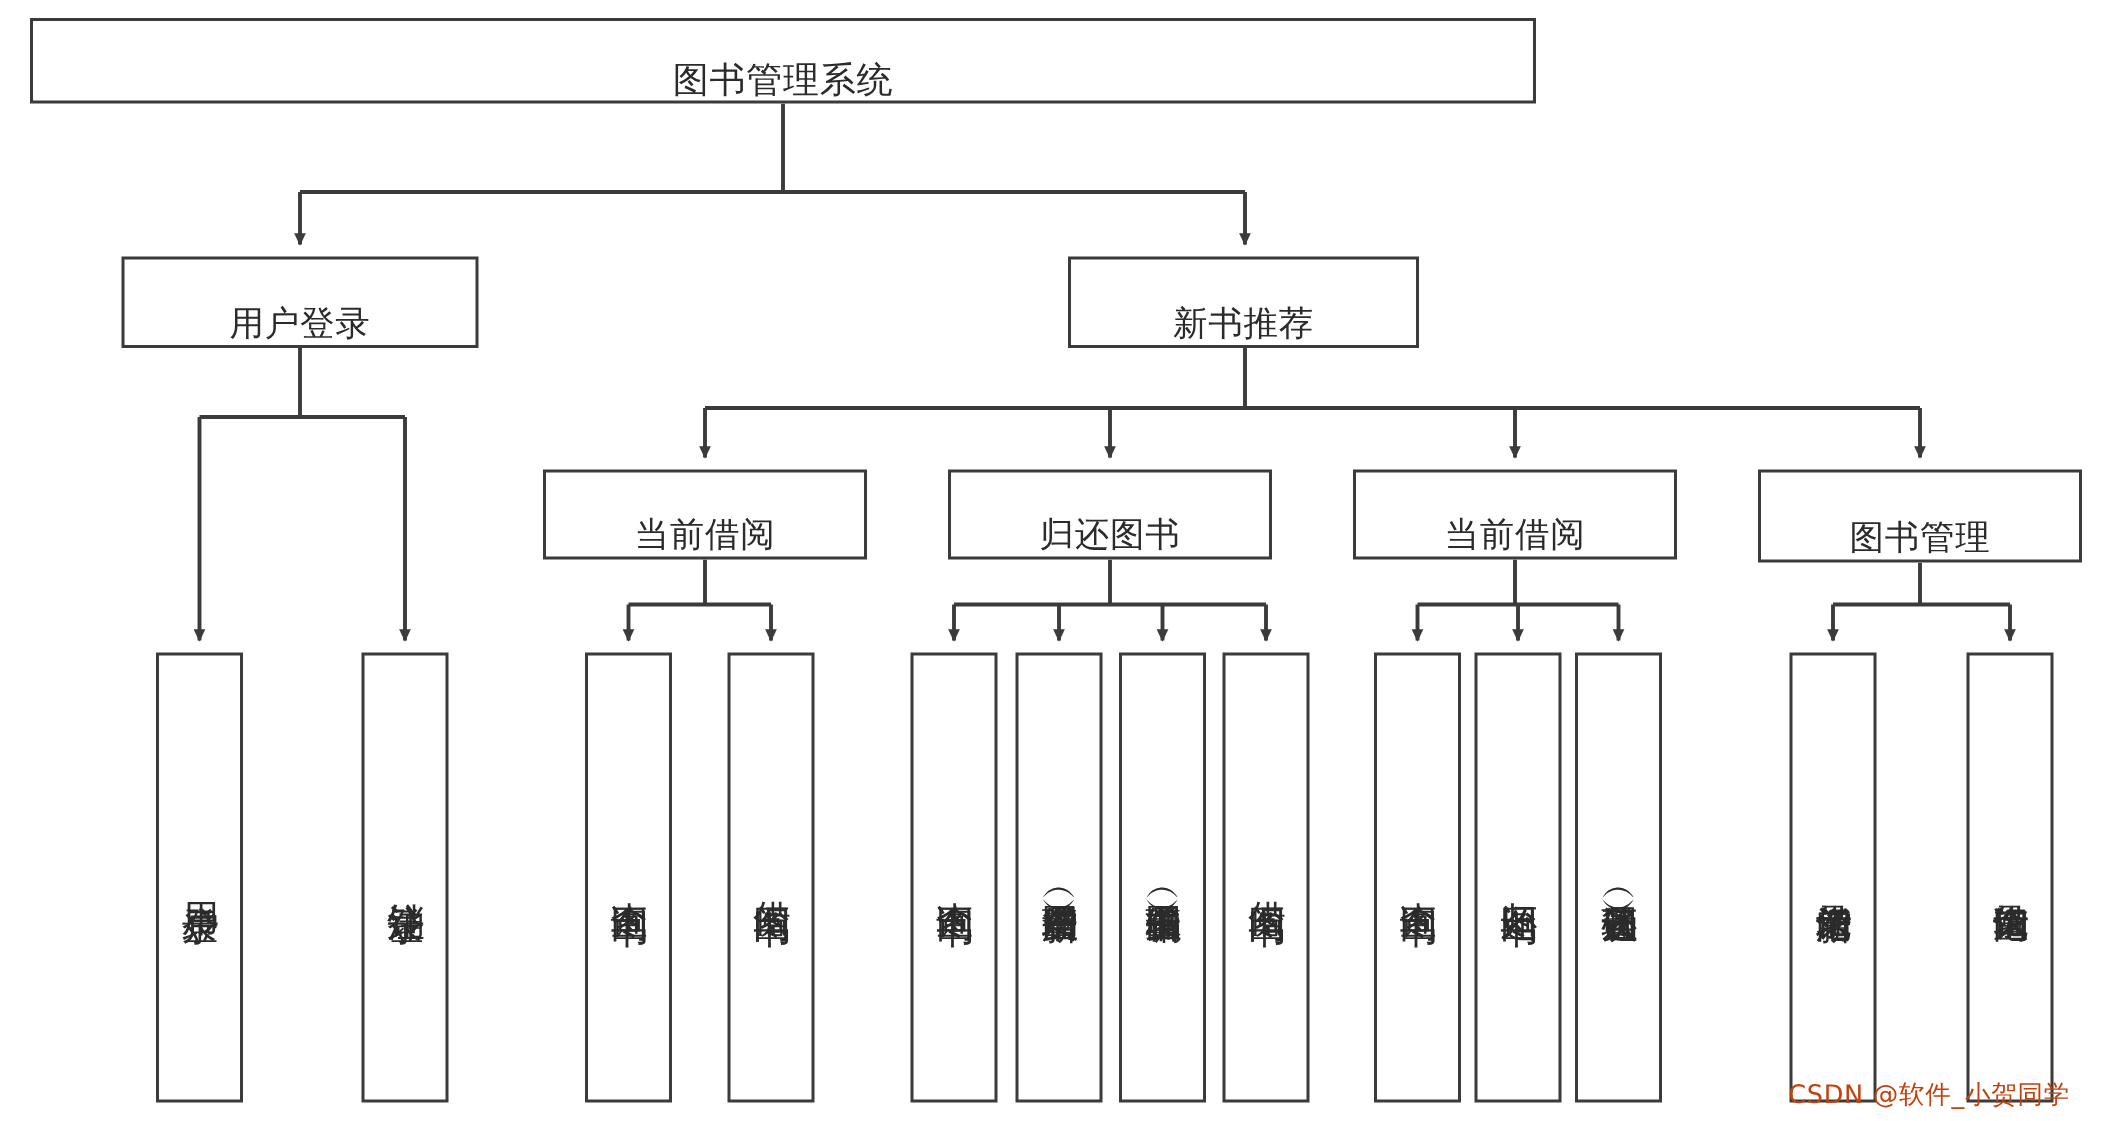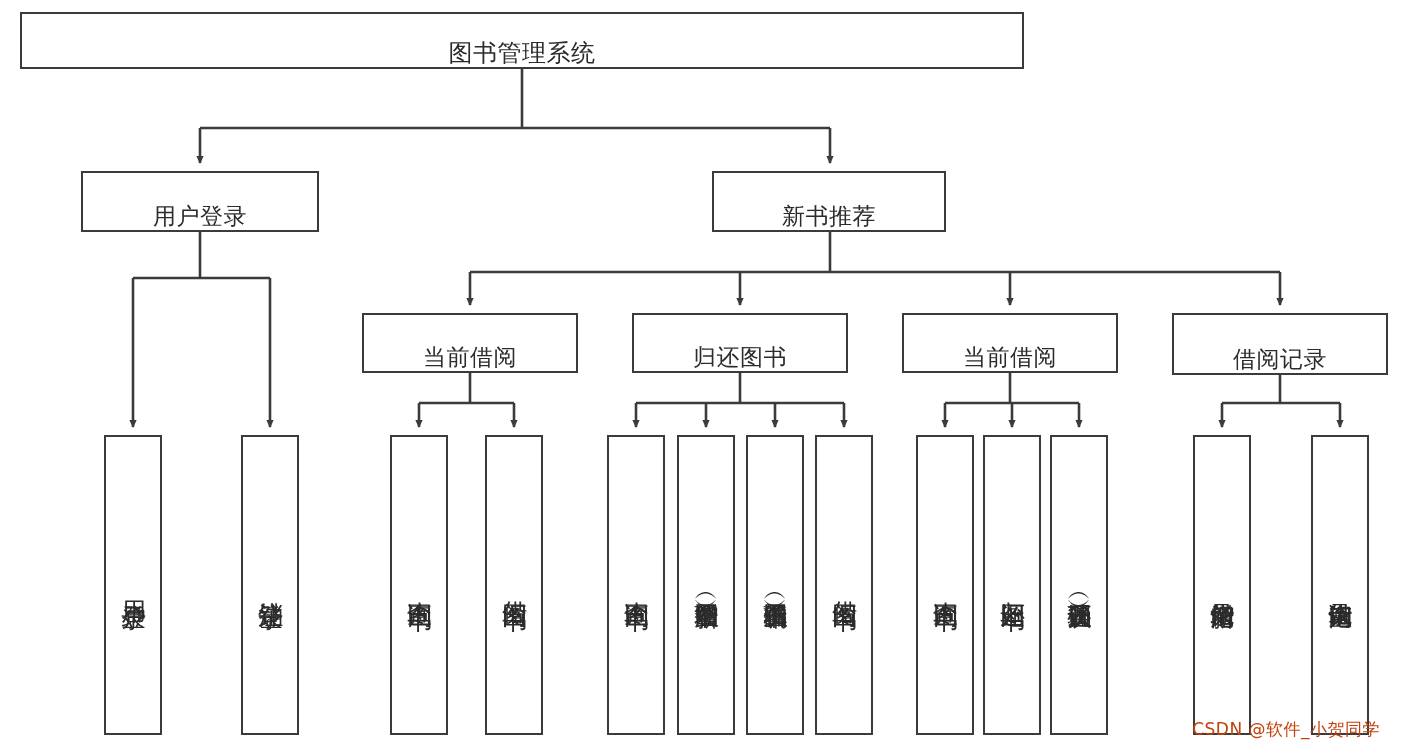--- a/index.html
+++ b/index.html
@@ -157,21 +157,21 @@
 
   <div class="node horiz" style="left:632px; top:313px; width:216px; height:60px;">
     <span class="node-label">归还图书</span>
   </div>
 
   <div class="node horiz" style="left:902px; top:313px; width:216px; height:60px;">
     <span class="node-label">当前借阅</span>
   </div>
 
   <div class="node horiz" style="left:1172px; top:313px; width:216px; height:62px;">
-    <span class="node-label">借阅记录</span>
+    <span class="node-label">图书管理</span>
   </div>
 
   <div class="node vert" style="left:104px; top:435px; width:58px; height:300px;">
     <span class="node-label">用户登录</span>
   </div>
 
   <div class="node vert" style="left:241px; top:435px; width:58px; height:300px;">
     <span class="node-label">注销登录</span>
   </div>
 

